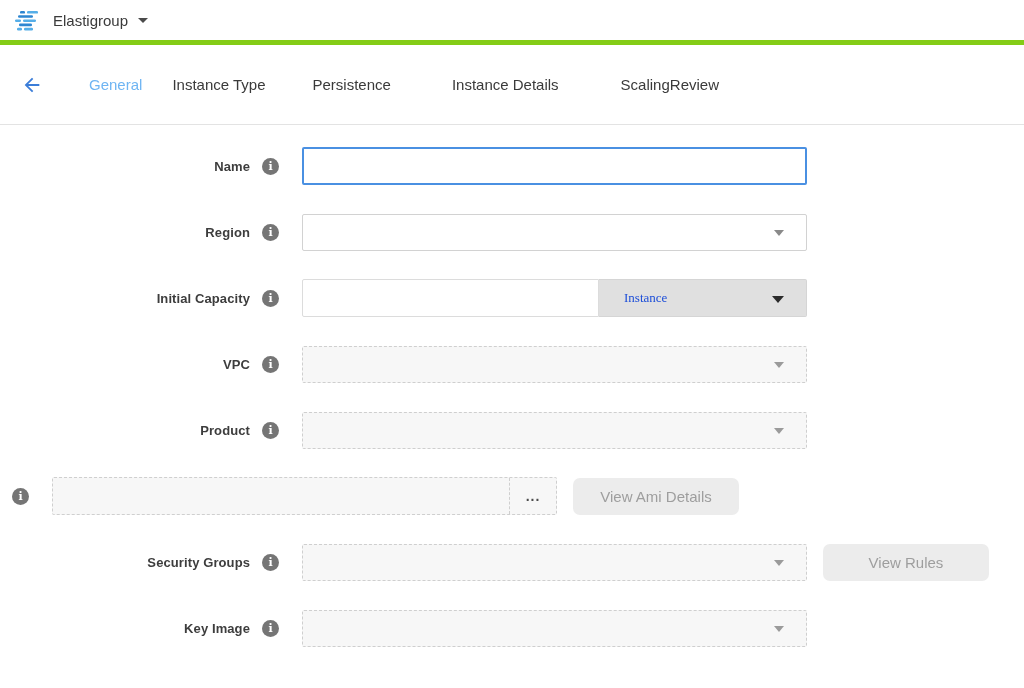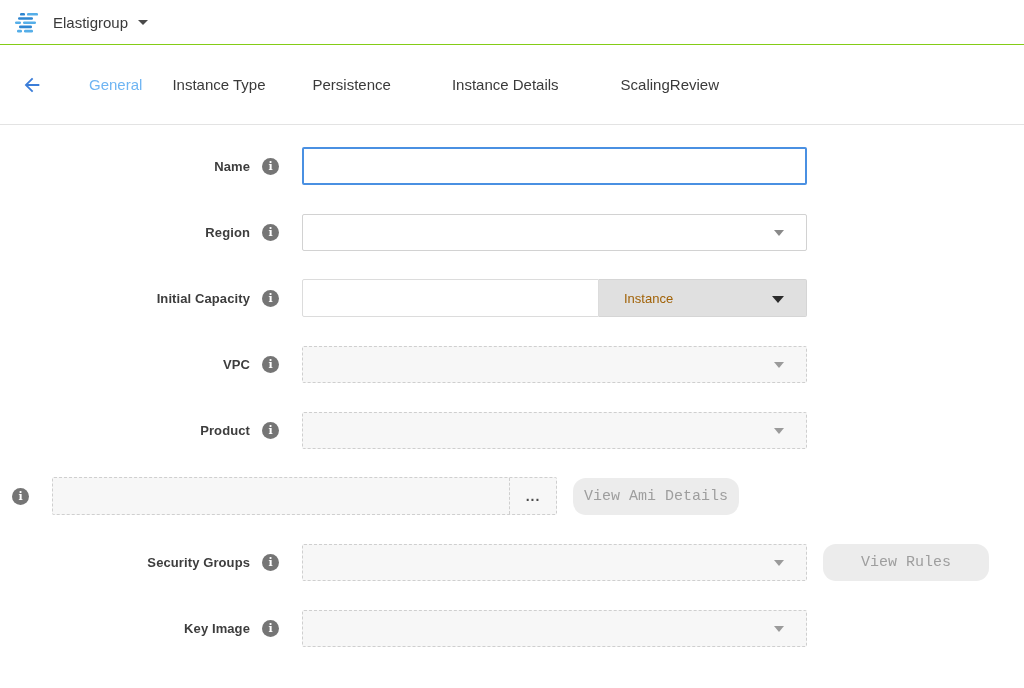--- a/index.html
+++ b/index.html
@@ -1,21 +1,21 @@
 <!DOCTYPE html>
 <html><head>
 <meta charset="utf-8">
 <style>
   * { margin:0; padding:0; box-sizing:border-box; }
   html,body { width:1024px; height:688px; background:#fff; overflow:hidden;
               font-family:"Liberation Sans","DejaVu Sans",sans-serif; }
 
   
   .topbar { height:45px; display:flex; align-items:center; padding-left:15px;
-            border-bottom:1px solid #84cc16; background:#fff; }
+            border-bottom:5px solid #84cc16; background:#fff; }
   .logo { width:26px; height:22px; margin-right:12px; }
   .app-title { font-size:15px; color:#3a3a3a; }
   .title-caret { width:0; height:0; margin-left:10px;
                  border-left:5px solid transparent; border-right:5px solid transparent;
                  border-top:5px solid #4a4a4a; }
 
   
   .tabbar { height:80px; display:flex; align-items:center; padding-left:20px;
             border-bottom:1px solid #e3e3e3; background:#fff; }
   .back-btn { width:24px; height:24px; display:flex; align-items:center; justify-content:center;
@@ -50,35 +50,35 @@
            border-left:5px solid transparent; border-right:5px solid transparent;
            border-top:6px solid #8a8a8a; }
   .select.disabled .caret { border-top-color:#9b9b9b; }
 
   
   .capacity { display:flex; }
   .cap-input { width:297px; height:38px; border:1px solid #dcdcdc; border-radius:2px 0 0 2px;
                outline:none; font-size:14px; padding:0 10px; color:#333; background:#fff; }
   .cap-unit { width:208px; height:38px; background:#e0e0e0; border:1px solid #d5d5d5;
               border-left:none; position:relative; display:flex; align-items:center;
-              padding-left:25px; font-size:13px; color:#a16207; cursor:pointer;
-              border-radius:0 2px 2px 0; }
+              padding-left:25px; font-size:13px; color:#1d4ed8; cursor:pointer;
+              border-radius:0 2px 2px 0;font-family:Liberation Serif, serif; }
   .cap-unit .caret { border-top:7px solid #2b2b2b; border-left-width:6px; border-right-width:6px; }
 
   
   .image-box { display:flex; border:1px dashed #cfcfcf; background:#f7f7f7;
                height:38px; border-radius:2px; }
   .image-main { flex:1; }
   .image-more { width:47px; border-left:1px dashed #cfcfcf; display:flex; align-items:center;
                 justify-content:center; font-size:14px; font-weight:bold; color:#4c4c4c;
                 letter-spacing:1px; cursor:pointer; }
 
   .side-btn { margin-left:16px; width:166px; height:37px; background:#ececec; border:none;
-              border-radius:13px; color:#9e9e9e; font-size:15px; cursor:pointer; flex:none;
-              font-family:Liberation Mono, monospace; }
+              border-radius:7px; color:#9e9e9e; font-size:15px; cursor:pointer; flex:none;
+              font-family:Liberation Sans, sans-serif; }
 </style>
 </head>
 <body>
 
 <div class="topbar">
   <svg class="logo" viewBox="0 0 26 22">
     <rect x="5" y="2" width="5" height="2.6" rx="1.2" fill="#2e86d1"></rect>
     <rect x="12" y="2" width="11" height="2.6" rx="1.2" fill="#55aee8"></rect>
     <rect x="3" y="6.2" width="15" height="2.6" rx="1.2" fill="#2e86d1"></rect>
     <rect x="0" y="10.4" width="6" height="2.6" rx="1.2" fill="#55aee8"></rect>

